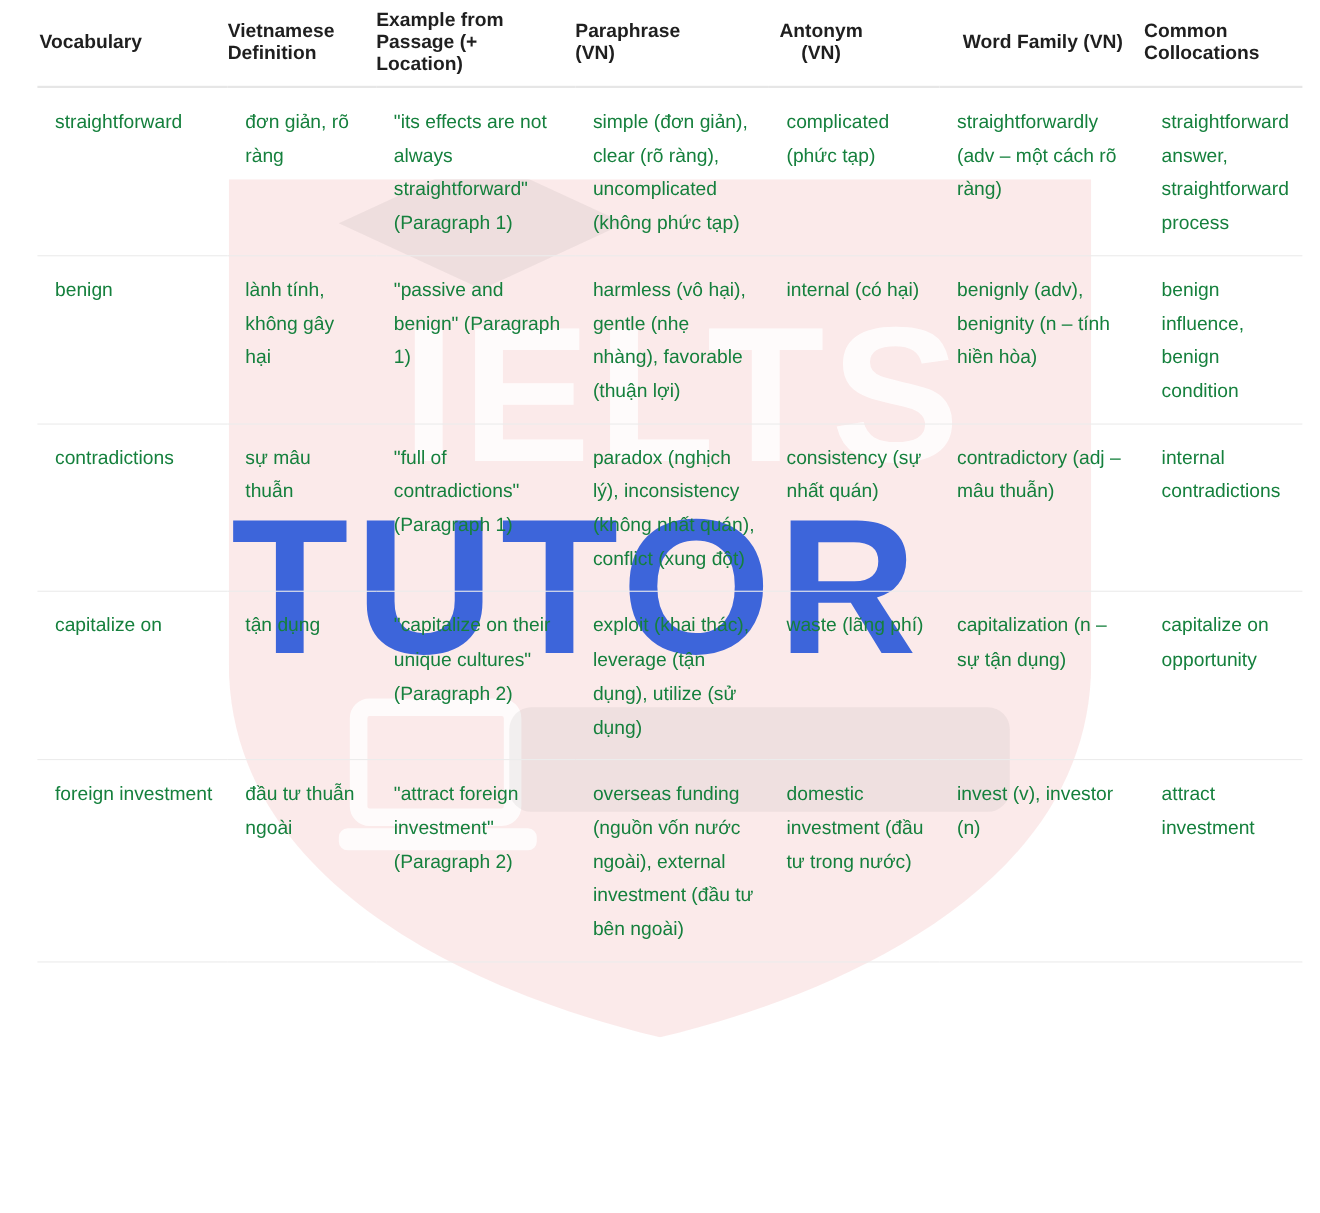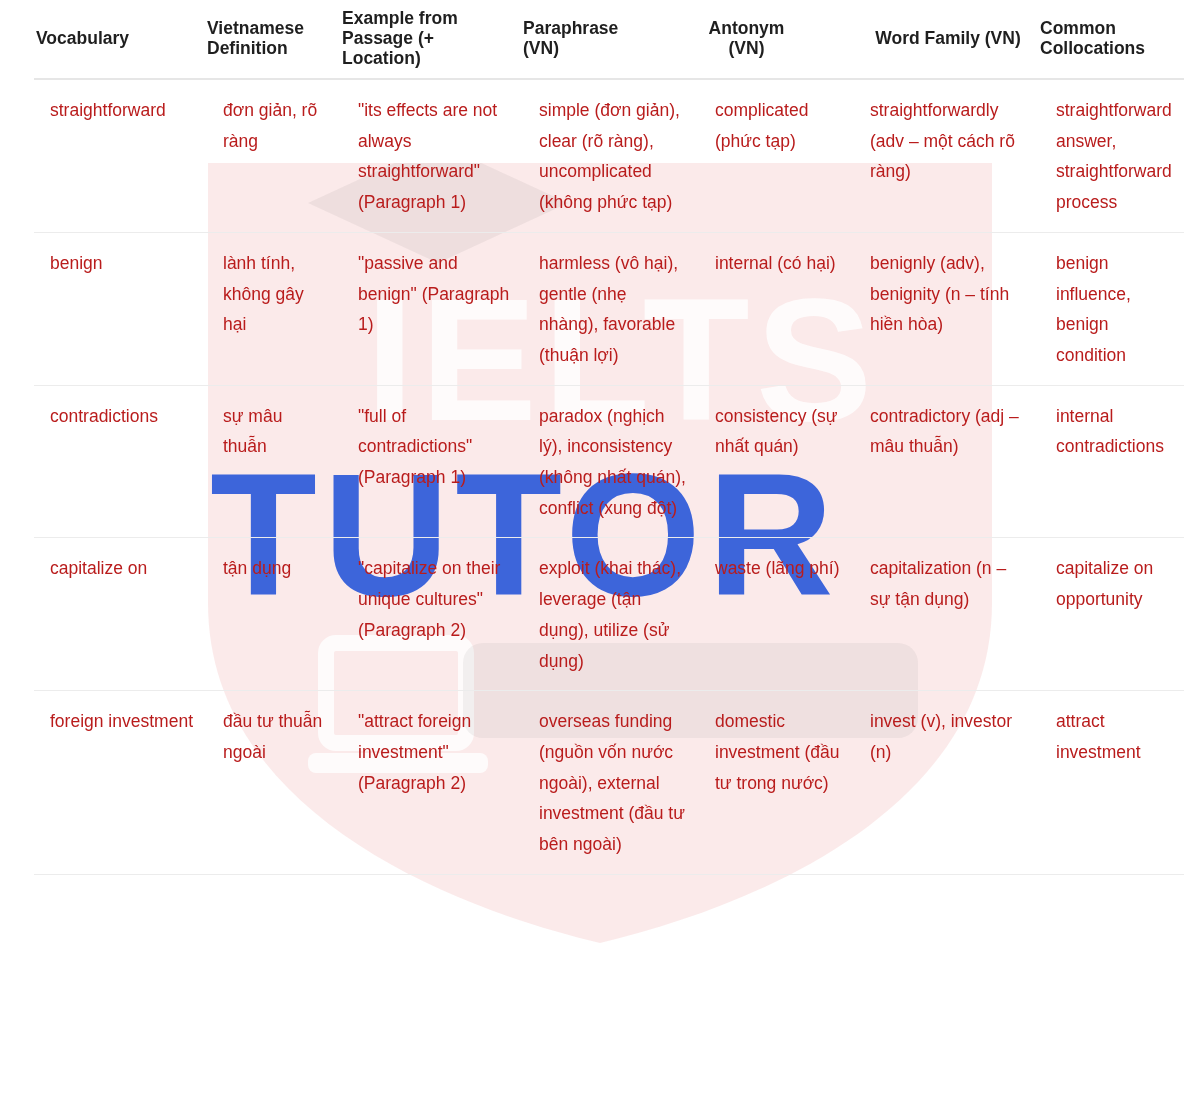--- a/index.html
+++ b/index.html
@@ -43,21 +43,21 @@
       height: 64px;
       color: #1f1f1f;
       border-bottom: 2px solid #e6e6e6;
     }
     .vocab-table td {
       font-size: 17.5px;
       line-height: 30.7px;
       vertical-align: top;
       padding: 15px 12px 14px 16px;
       border-bottom: 1px solid #ececec;
-      color: #b91c1c;
+      color: #15803d;
     }
     col.w1 { width: 173px; }
     col.w2 { width: 135px; }
     col.w3 { width: 181px; }
     col.w4 { width: 176px; }
     col.w5 { width: 155px; }
     col.w6 { width: 186px; }
     col.w7 { width: 144px; }
   </style>
 </head>

